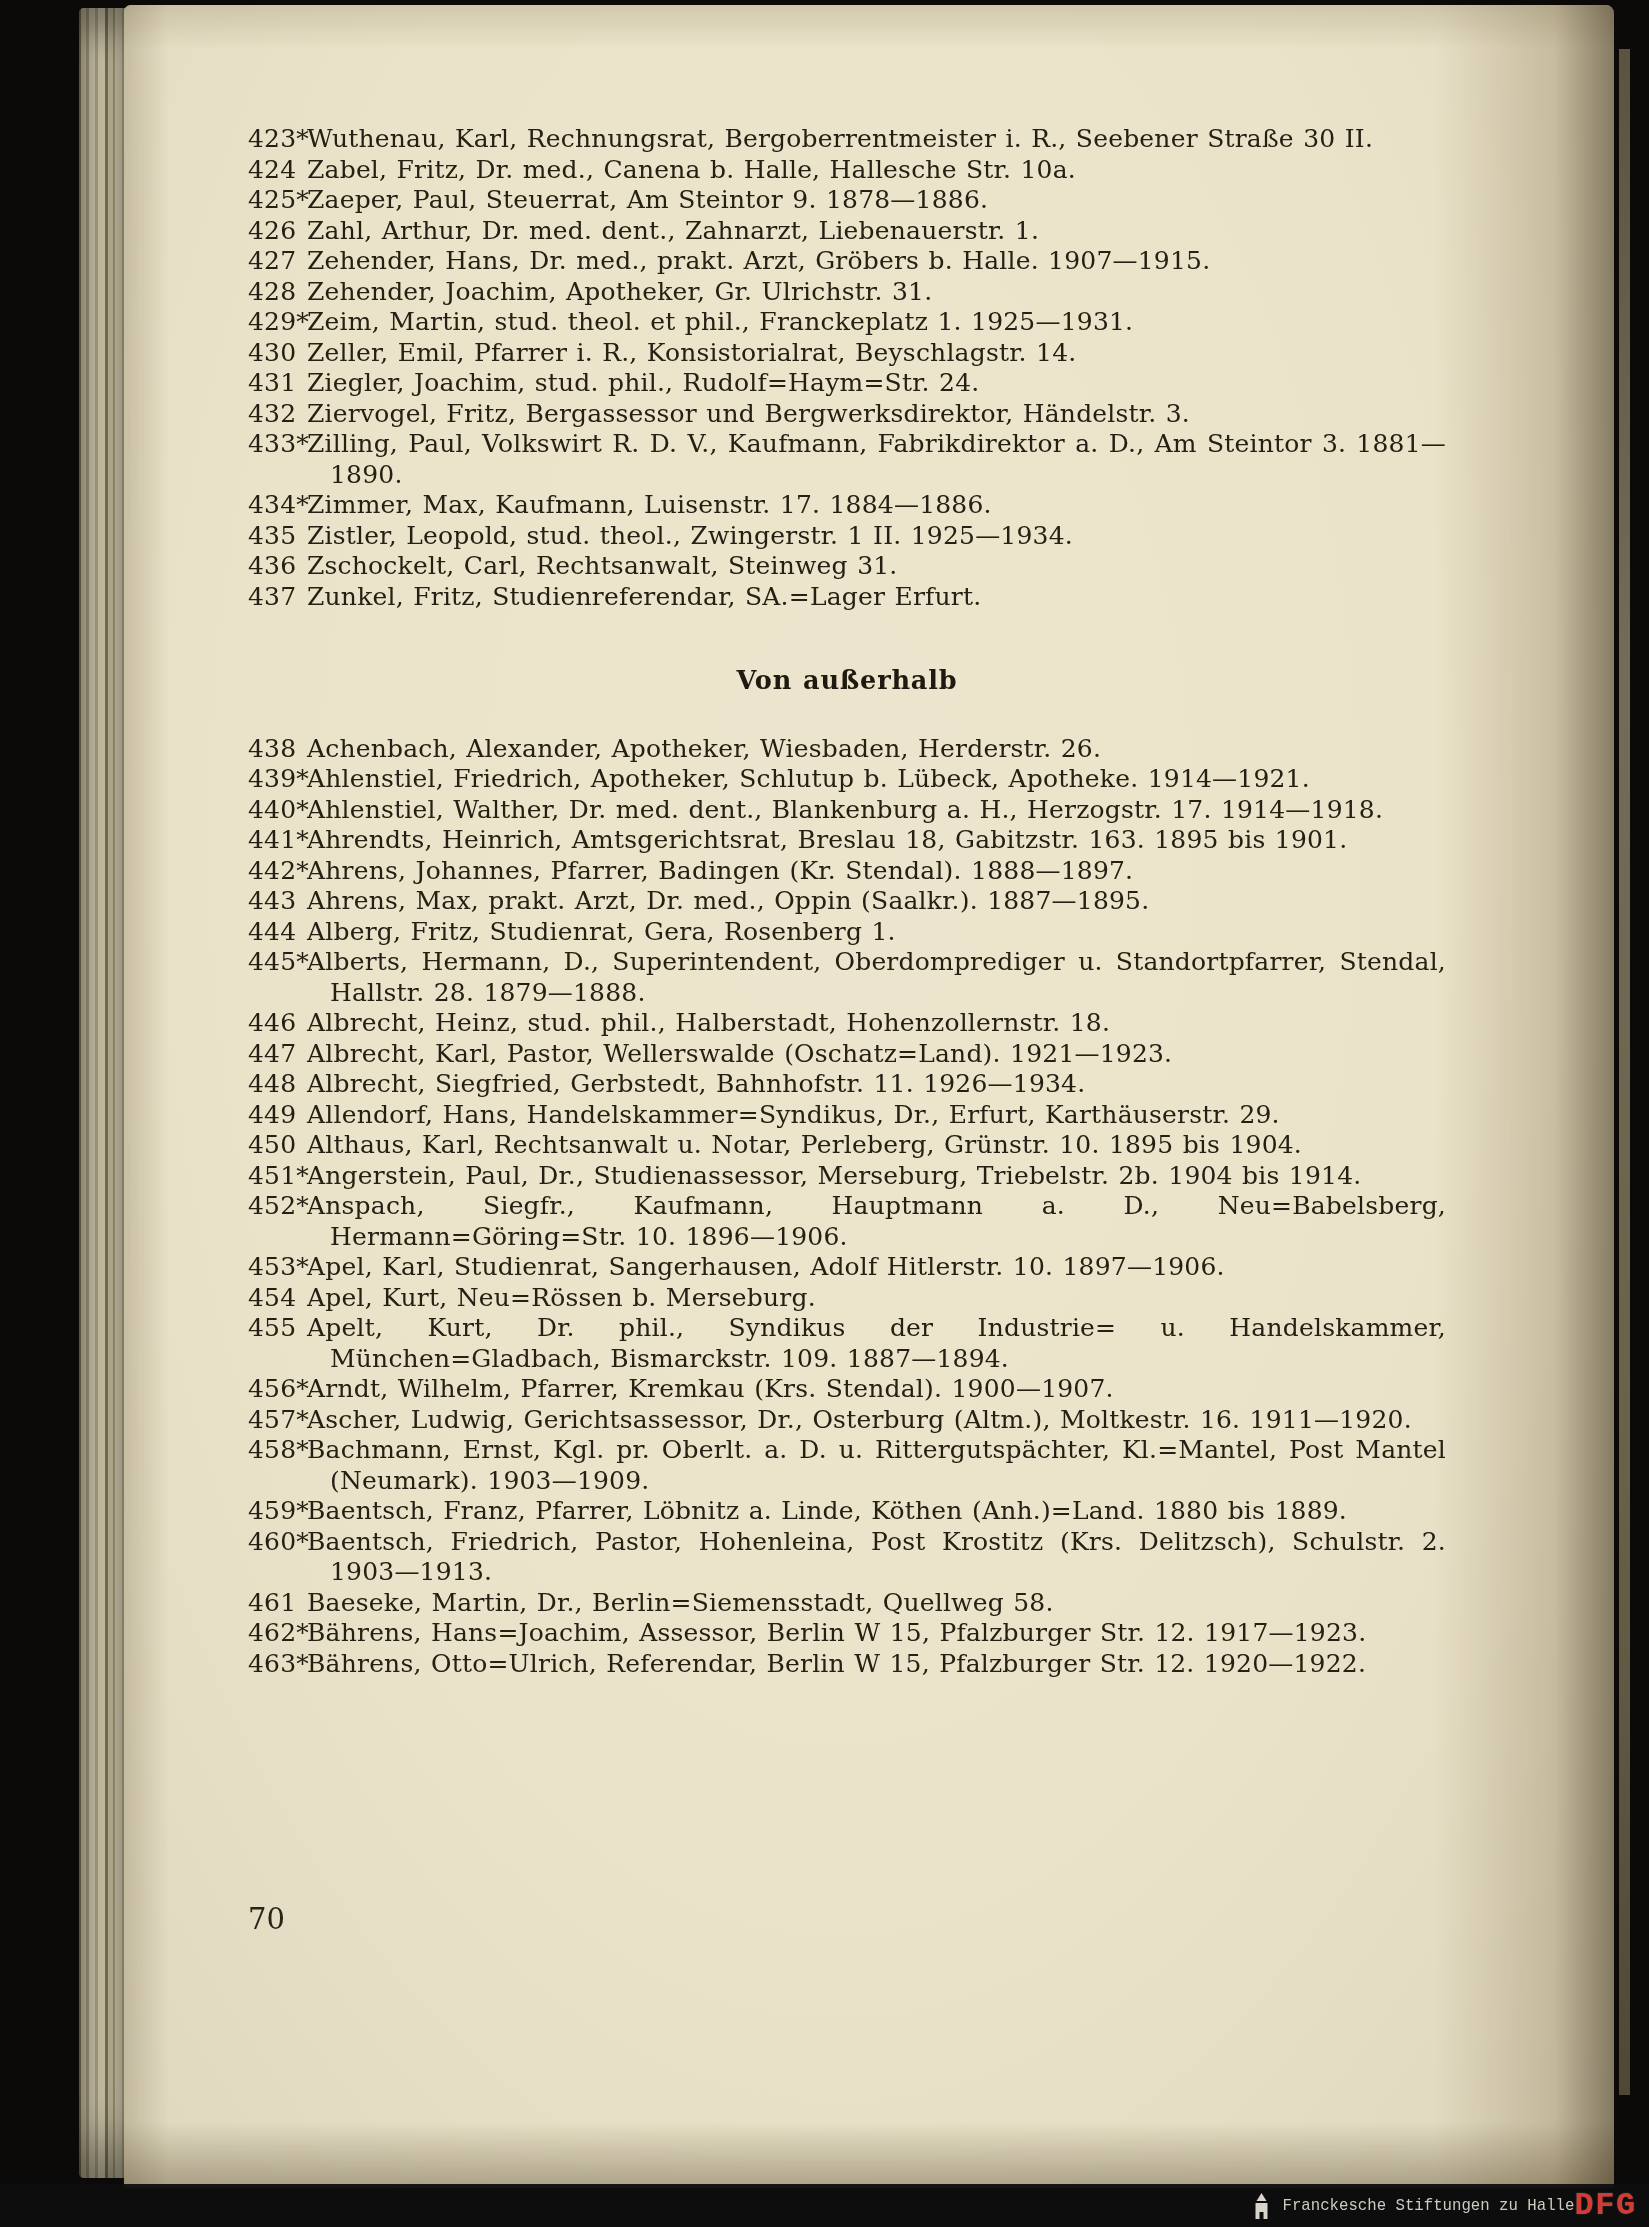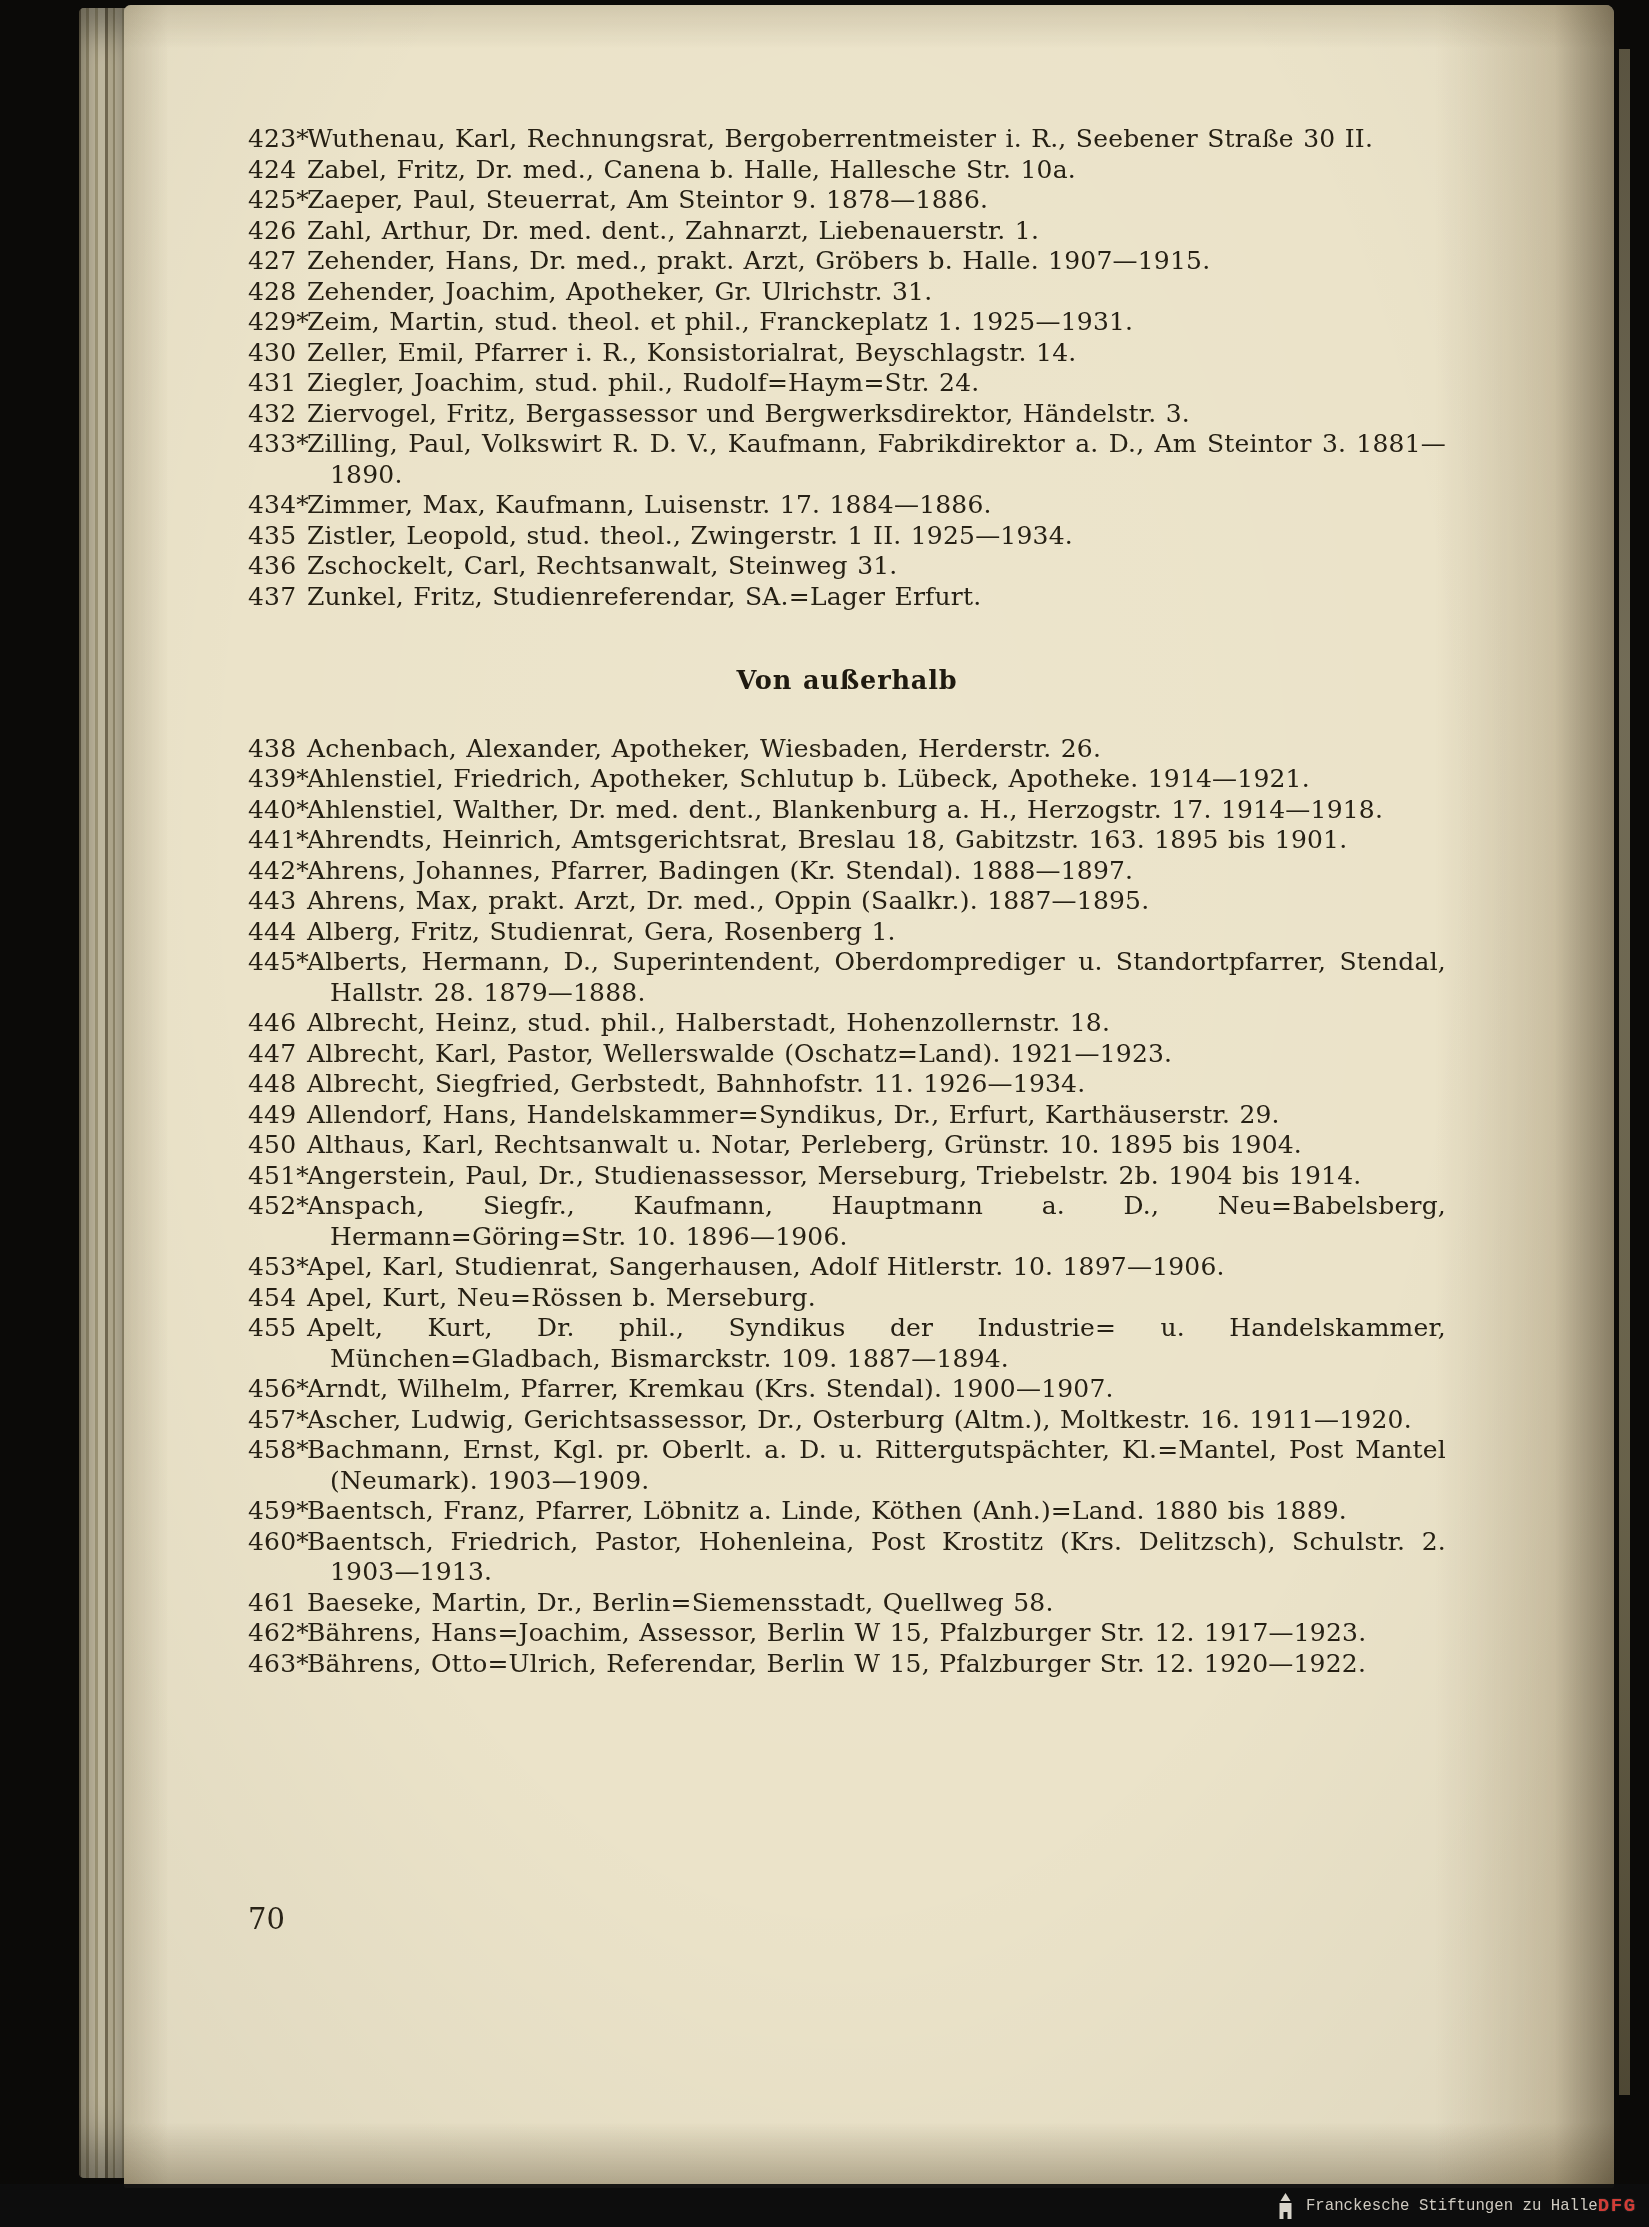--- a/index.html
+++ b/index.html
@@ -103,21 +103,21 @@
     justify-content: flex-end;
     box-sizing: border-box;
     padding: 0 13.2px;
     font-family: Liberation Mono, monospace;
   }
   .footer-left { display: flex; align-items: center; gap: 8.2px; }
   .footer-logo-icon { width: 25px; height: 28px; display: inline-flex; }
   .footer-label { color: #cfcac0; font-size: 15.7px; }
   .dfg-logo {
     color: #d23c36;
-    font-size: 19px;
+    font-size: 32px;
     font-weight: bold;
     letter-spacing: 1.6px;
     text-shadow: 0 0 1.6px rgba(255,255,255,0.25);
   }
 </style>
 </head>
 <body>
 
 <div class="page-stack"></div>
 

